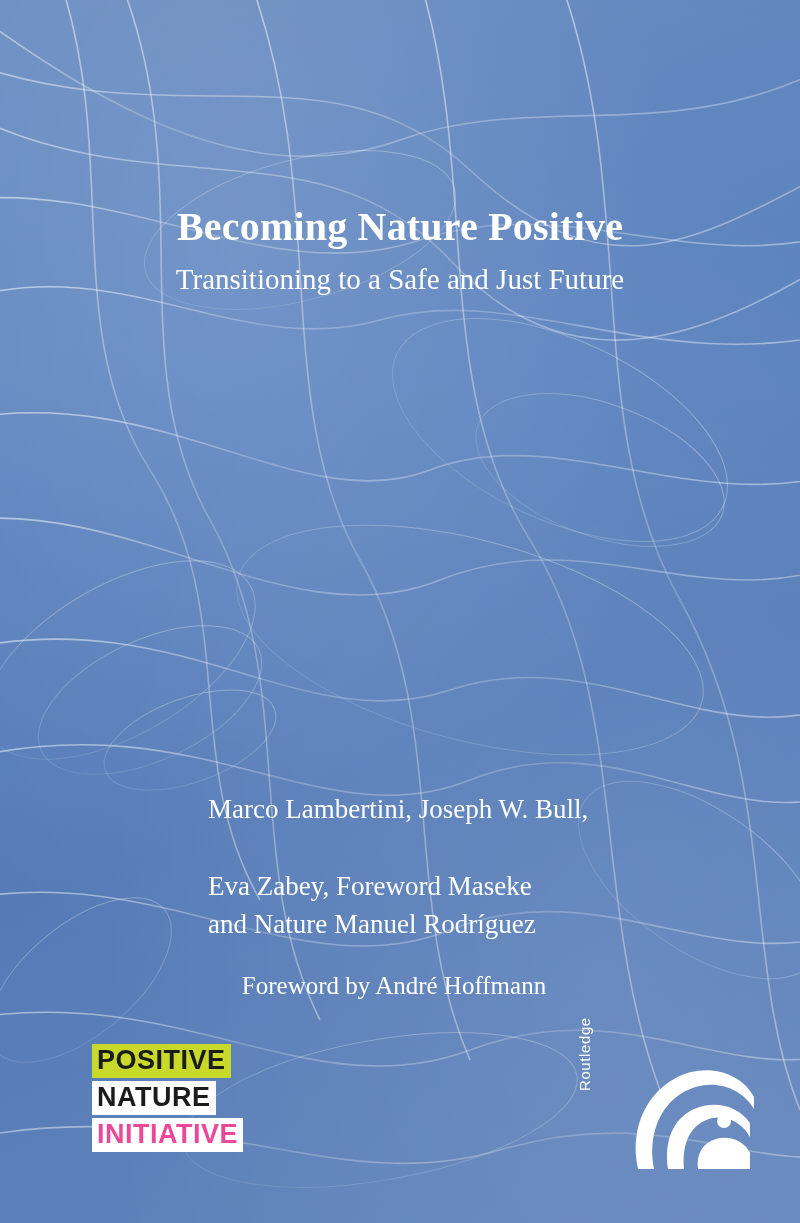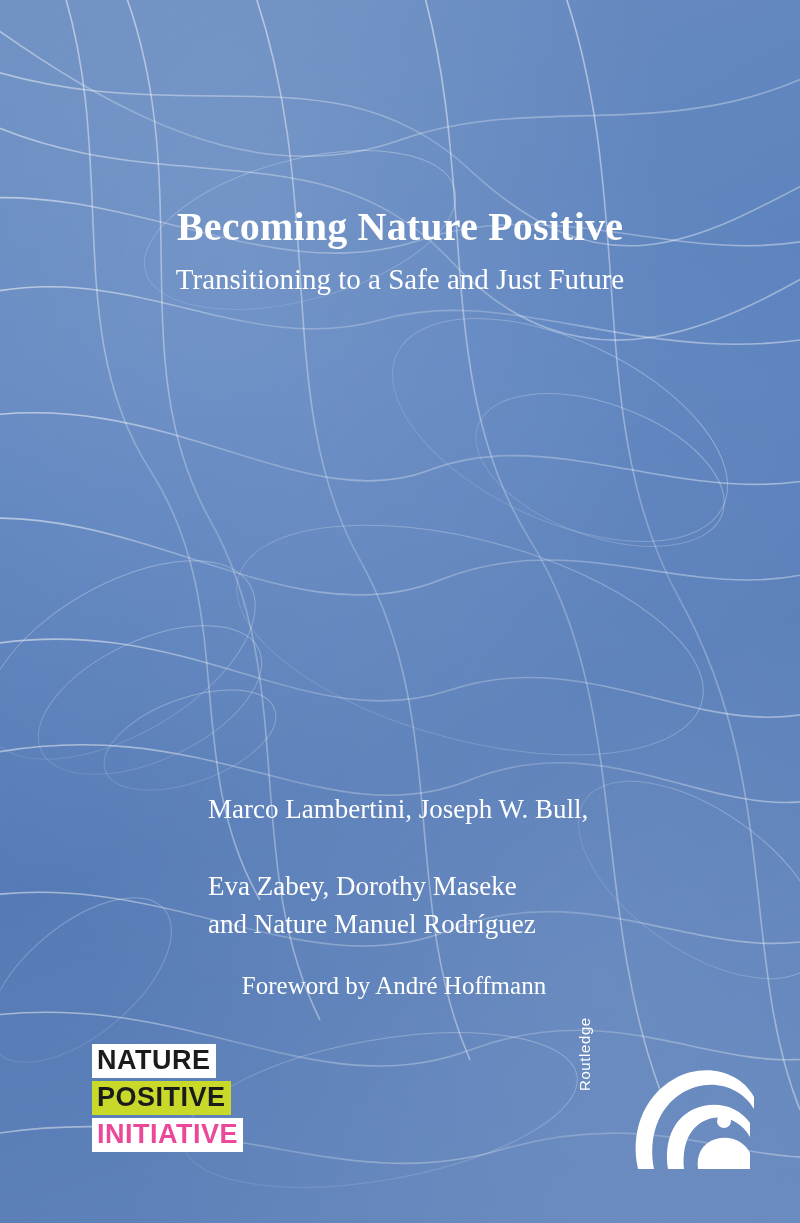--- a/index.html
+++ b/index.html
@@ -201,29 +201,29 @@
 
 
     <div class="title-block">
       <h1 class="title">Becoming Nature Positive</h1>
       <div class="subtitle">Transitioning to a Safe and Just Future</div>
     </div>
 
     <div class="authors">
       <span class="line">Marco Lambertini, Joseph W. Bull,</span><br>
       <br>
-      <span class="line">Eva Zabey, Dorothy Maseke</span><br>
+      <span class="line">Eva Zabey, Foreword Maseke</span><br>
       <span class="line">and Nature Manuel Rodríguez</span>
     </div>
 
     <div class="foreword">Foreword by André Hoffmann</div>
 
     <div class="npi-logo">
+      <span class="row npi-positive">POSITIVE</span>
       <span class="row npi-nature">NATURE</span>
-      <span class="row npi-positive">POSITIVE</span>
       <span class="row npi-initiative">INITIATIVE</span>
     </div>
 
     <div class="routledge">
       <span class="rl-wordmark">Routledge</span>
       <svg width="140" height="118" viewBox="0 0 140 118" xmlns="http://www.w3.org/2000/svg">
         <g fill="#ffffff">
           <path d="M18 112 C10 78 22 40 54 22 C84 5 120 14 134 40 L134 52 C120 28 88 20 62 36 C38 51 28 80 34 112 Z"></path>
           <path d="M48 112 C44 86 52 62 74 52 C94 43 118 48 130 66 L130 80 C120 62 100 56 84 64 C68 72 62 90 64 112 Z"></path>
           <path d="M78 112 C76 98 82 86 96 82 C110 78 124 84 130 96 L130 112 Z"></path>

